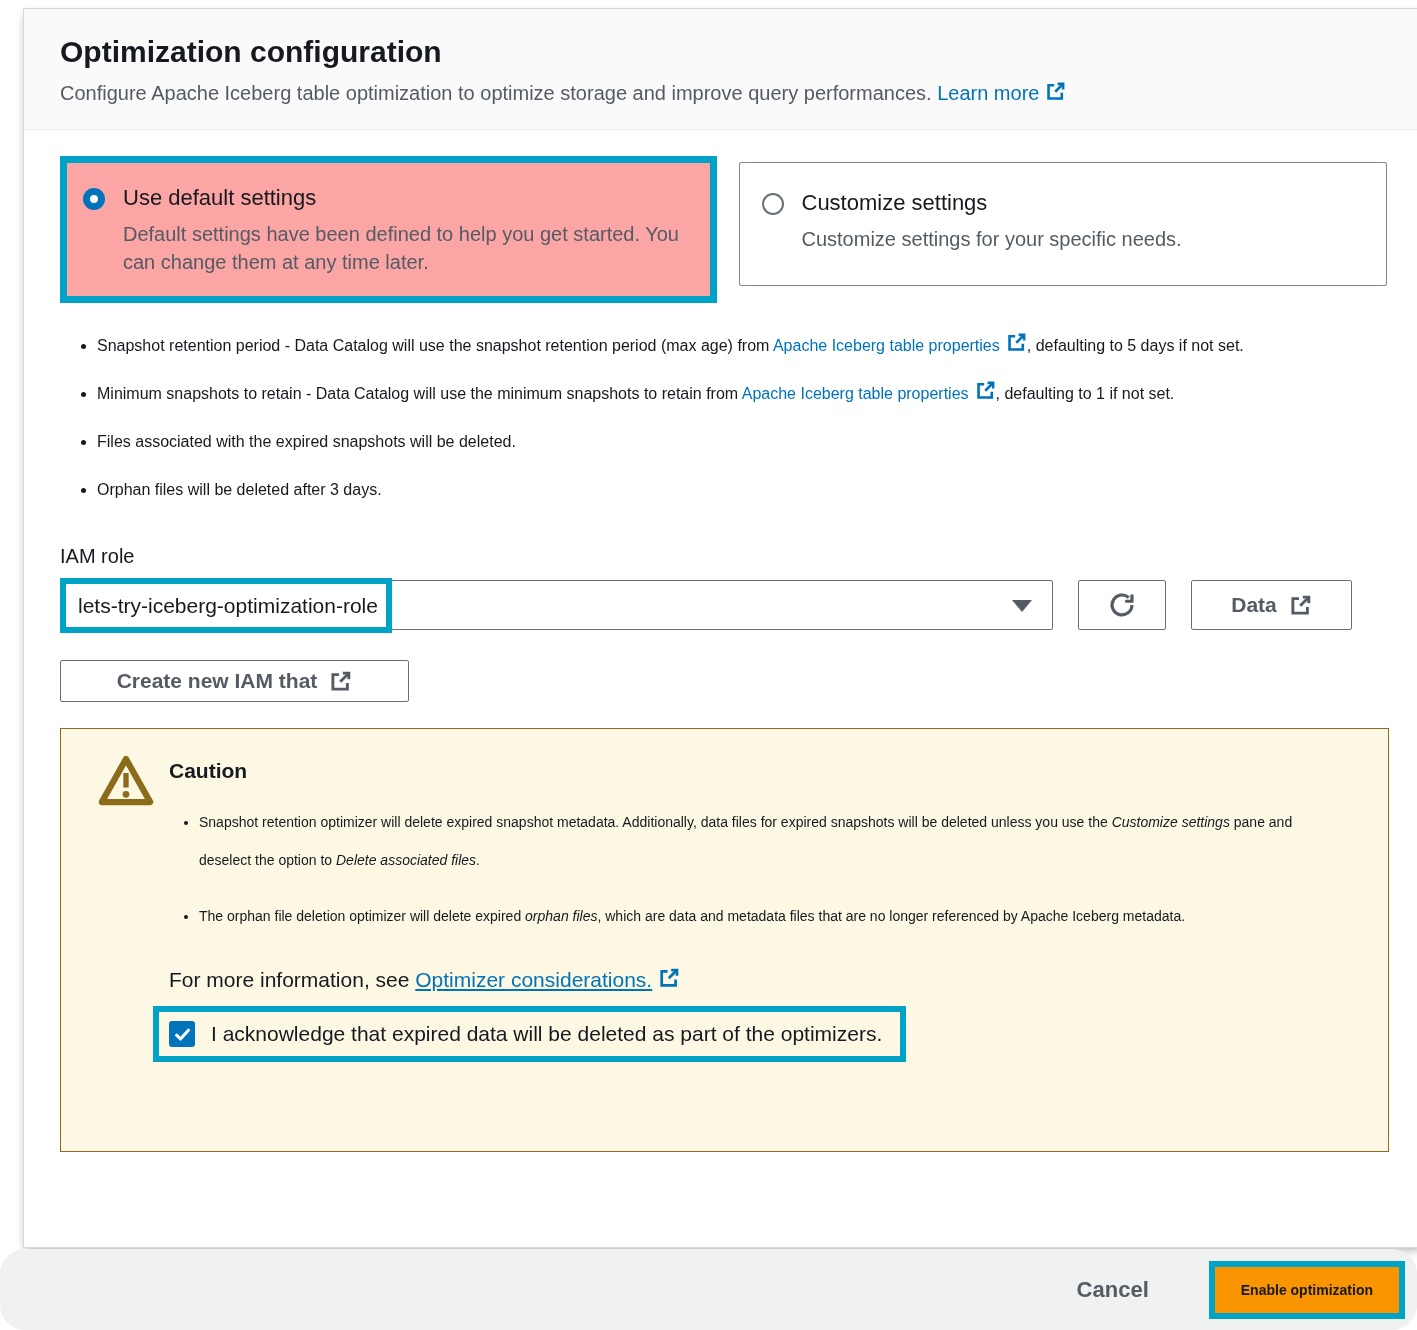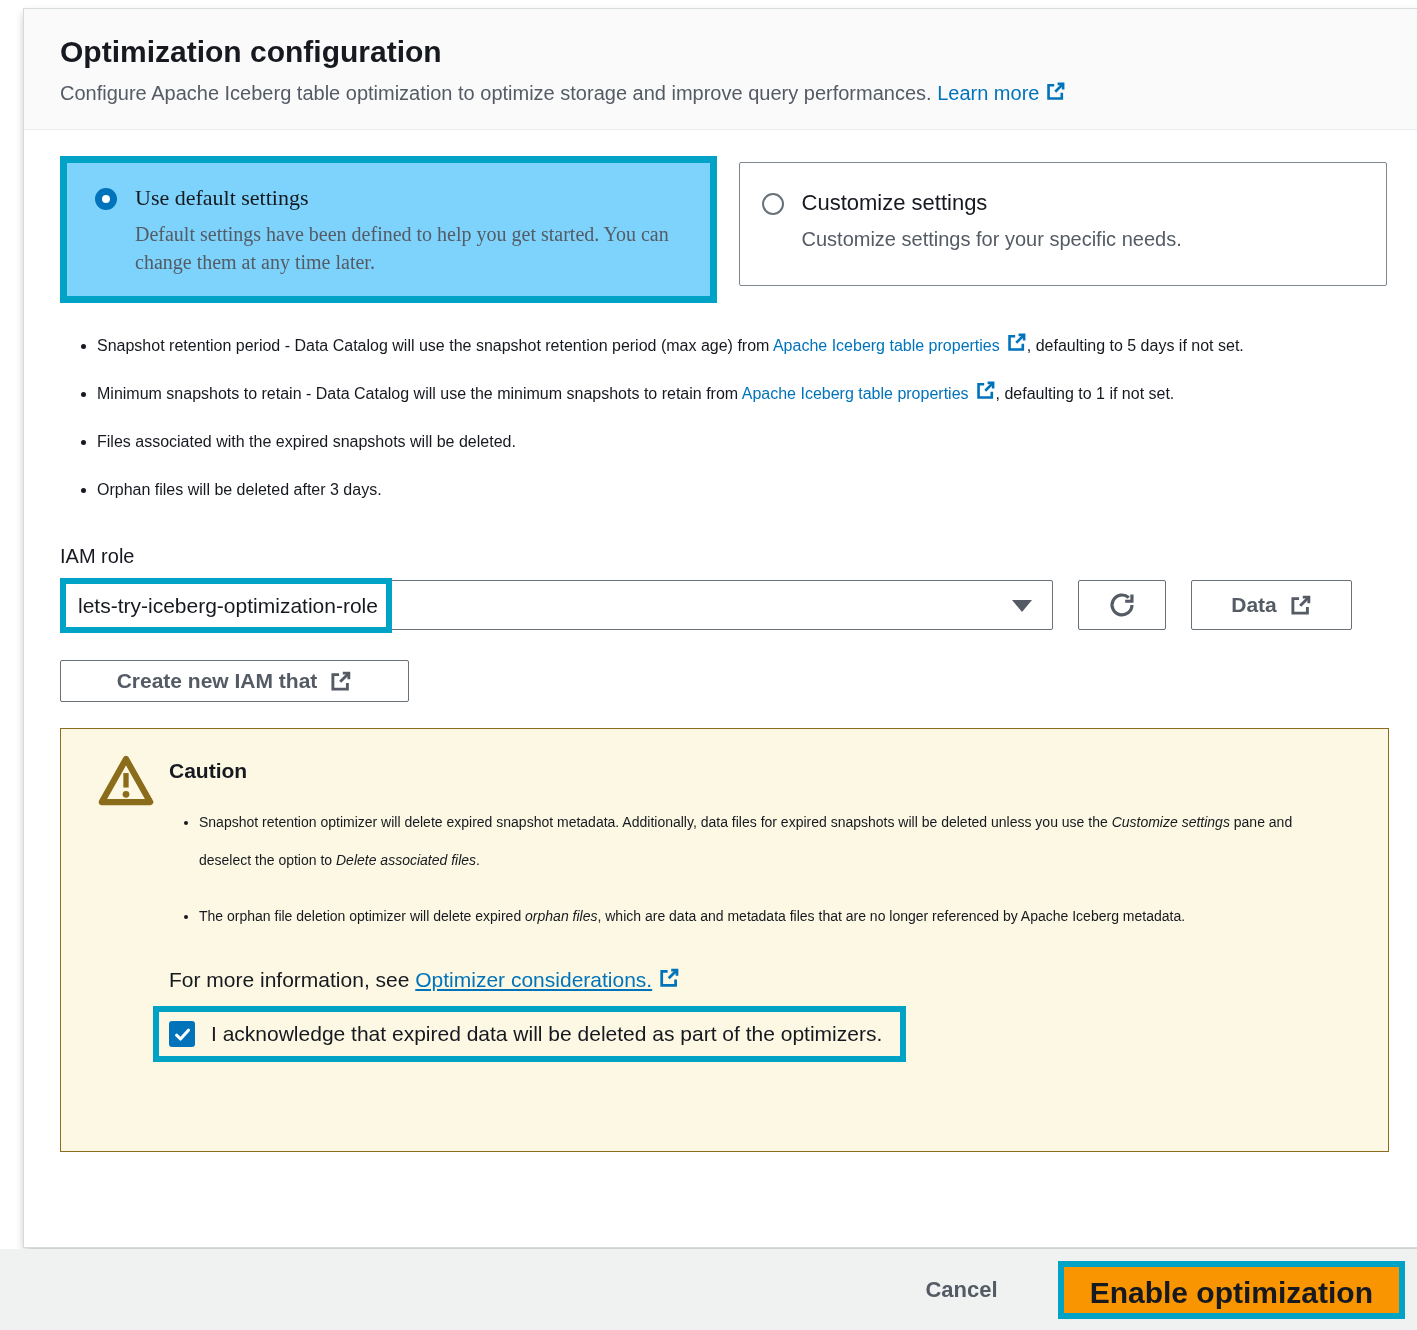--- a/index.html
+++ b/index.html
@@ -2,42 +2,42 @@
 <html><head>
 <meta charset="utf-8">
 <style>
   * { box-sizing: border-box; }
   html,body { margin:0; padding:0; }
   body { font-family:"Liberation Sans", sans-serif; color:#16191f; background:#fff; }
   .page { position:relative; width:1417px; height:1330px; background:#fff; overflow:hidden; }
 
   
   .footer-band { position:absolute; left:0; top:1249px; width:1417px; height:81px; background:#f0f1f1;
-                 display:flex; align-items:center; justify-content:flex-end; gap:46px; padding-right:12px; }
+                 display:flex; align-items:center; justify-content:flex-end; gap:46px; padding-right:12px;border-radius:25px; }
   .cancel-btn { background:none; border:none; color:#545b64; font-weight:700; font-size:22px; font-family:inherit; cursor:pointer; padding:8px 14px; }
   .hl-btn { border:6px solid #00a2c5; }
-  .primary-btn { background:#f89500; border:none; color:#16191f; font-weight:700; font-size:30px; font-family:inherit;
+  .primary-btn { background:#f89500; border:none; color:#16191f; font-weight:700; font-size:14px; font-family:inherit;
                  padding:9px 26px; height:46px; cursor:pointer; }
 
   
   .dialog { position:absolute; left:23px; top:8px; width:1401px; height:1240px; background:#fff;
             border:1px solid #d5dbdb; box-shadow:0 4px 9px -2px rgba(0,0,0,.3); }
   .dialog-header { background:#fafafa; border-bottom:1px solid #eaeded; padding:26px 36px 24px; }
   .dialog-title { margin:0 0 12px; font-size:30px; font-weight:700; color:#16191f; }
   .dialog-sub { margin:0; font-size:20px; color:#545b64; }
   .dialog-body { padding:24px 36px 0; }
 
   a.link { color:#0073bb; text-decoration:none; cursor:pointer; }
   a.link.underline { text-decoration:underline; }
   .ext-icon { vertical-align:-2px; margin-left:6px; }
 
   
   .options-row { display:flex; gap:22px; align-items:flex-start; margin:2px 0 24px; }
   .option-card { display:flex; gap:18px; cursor:pointer; }
-  .option-card.hl-card { width:658px; min-height:137px; border:7px solid #00a2c5; background:#7dd3fc; padding:22px 18px 20px 28px;font-family:Liberation Serif, serif; }
+  .option-card.hl-card { width:658px; min-height:137px; border:7px solid #00a2c5; background:#fca5a5; padding:22px 18px 20px 16px; }
   .option-card.plain { width:650px; min-height:124px; border:1px solid #7d8790; border-radius:2px; background:#fff; padding:27px 18px 20px 22px; margin-top:6px; }
   .radio { flex:0 0 auto; width:22px; height:22px; border-radius:50%; margin-top:3px; background:#fff; }
   .radio.on  { border:7px solid #0073bb; }
   .radio.off { border:2px solid #687078; }
   .option-label { font-size:22px; color:#16191f; margin-bottom:9px; }
   .option-desc  { font-size:20px; color:#545b64; line-height:28px; }
 
   
   ul.bullets { margin:0; padding-left:37px; max-width:1270px; }
   ul.bullets li { font-size:16px; line-height:38px; margin-bottom:10px; color:#16191f; max-width:1240px; }

